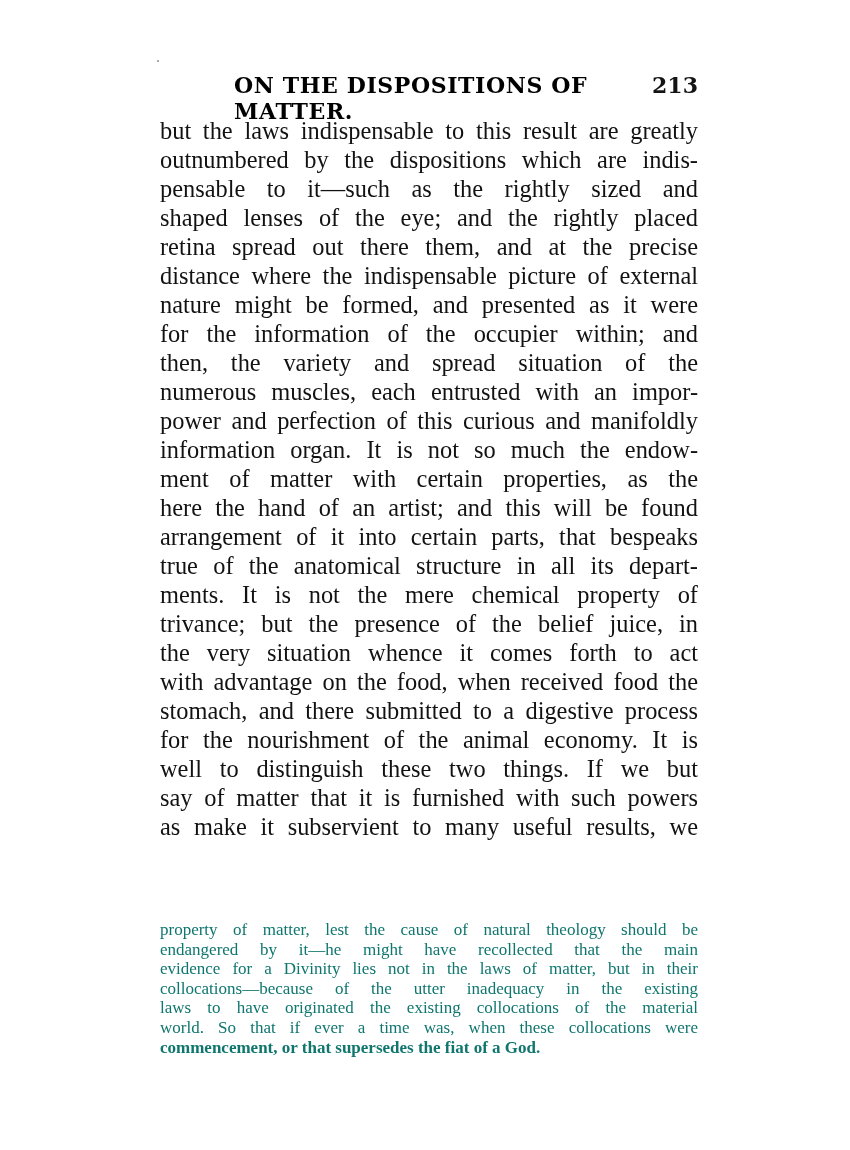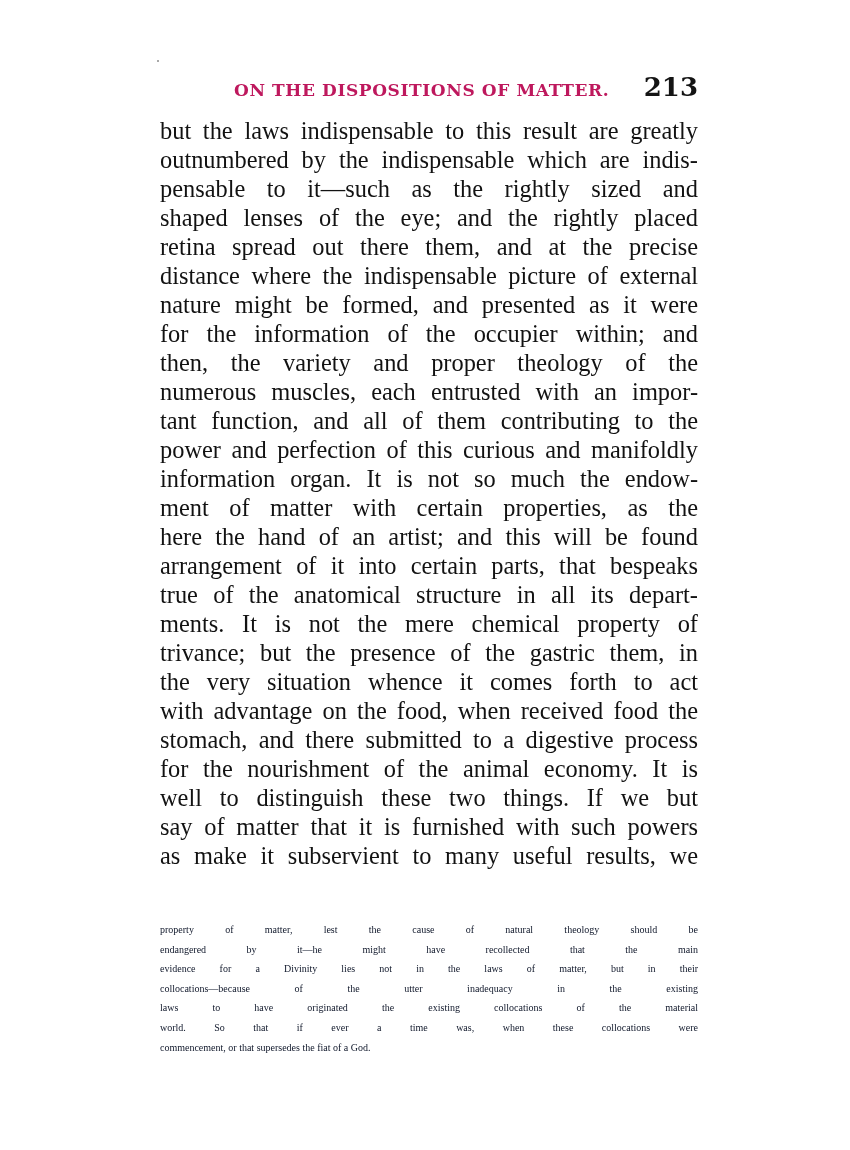--- a/index.html
+++ b/index.html
@@ -28,28 +28,28 @@
       left: 74px;
       width: 464px;
       height: 30px;
       display: flex;
       justify-content: space-between;
       align-items: baseline;
     }
     .running-title {
       font-family: "DejaVu Serif", serif;
       font-weight: bold;
-      font-size: 17px;
+      font-size: 22px;
       letter-spacing: 0.6px;
-      color: #be185d;
+      color: #000000;
     }
     .page-number {
       font-family: "DejaVu Serif", serif;
       font-weight: bold;
-      font-size: 26px;
+      font-size: 22px;
       color: #141414;
     }
     .body-text {
       position: absolute;
       top: 116px;
       left: 0;
       width: 538px;
     }
     .body-line {
       display: block;
@@ -70,28 +70,29 @@
       position: absolute;
       top: 920px;
       left: 0;
       width: 538px;
     }
     .foot-line {
       display: block;
       height: 19.6px;
       line-height: 19.6px;
       font-family: "Liberation Serif", serif;
-      font-size: 10px;
+      font-size: 17px;
       text-align: justify;
       text-align-last: justify;
       white-space: nowrap;
-      color: #0f172a;
+      color: #0f766e;
     }
     .foot-line.last {
       text-align-last: left;
+      font-weight: bold;
     }
     .speck {
       position: absolute;
       width: 1.5px;
       height: 1.5px;
       background: #999;
       border-radius: 50%;
     }
   </style>
 </head>
@@ -101,38 +102,37 @@
 
 <div class="page">
 
   <div class="running-head">
     <span class="running-title">ON THE DISPOSITIONS OF MATTER.</span>
     <span class="page-number">213</span>
   </div>
 
   <div class="body-text">
     <span class="body-line">but the laws indispensable to this result are greatly</span>
-    <span class="body-line">outnumbered by the indispensable which are indis-</span>
+    <span class="body-line">outnumbered by the dispositions which are indis-</span>
     <span class="body-line">pensable to it—such as the rightly sized and</span>
     <span class="body-line">shaped lenses of the eye; and the rightly placed</span>
     <span class="body-line">retina spread out there them, and at the precise</span>
     <span class="body-line">distance where the indispensable picture of external</span>
     <span class="body-line">nature might be formed, and presented as it were</span>
     <span class="body-line">for the information of the occupier within; and</span>
-    <span class="body-line">then, the variety and proper theology of the</span>
+    <span class="body-line">then, the variety and spread situation of the</span>
     <span class="body-line">numerous muscles, each entrusted with an impor-</span>
-    <span class="body-line">tant function, and all of them contributing to the</span>
     <span class="body-line">power and perfection of this curious and manifoldly</span>
     <span class="body-line">information organ. It is not so much the endow-</span>
     <span class="body-line">ment of matter with certain properties, as the</span>
     <span class="body-line">here the hand of an artist; and this will be found</span>
     <span class="body-line">arrangement of it into certain parts, that bespeaks</span>
     <span class="body-line">true of the anatomical structure in all its depart-</span>
     <span class="body-line">ments. It is not the mere chemical property of</span>
-    <span class="body-line">trivance; but the presence of the gastric them, in</span>
+    <span class="body-line">trivance; but the presence of the belief juice, in</span>
     <span class="body-line">the very situation whence it comes forth to act</span>
     <span class="body-line">with advantage on the food, when received food the</span>
     <span class="body-line">stomach, and there submitted to a digestive process</span>
     <span class="body-line">for the nourishment of the animal economy. It is</span>
     <span class="body-line">well to distinguish these two things. If we but</span>
     <span class="body-line">say of matter that it is furnished with such powers</span>
     <span class="body-line last">as make it subservient to many useful results, we</span>
   </div>
 
   <div class="footnote">

